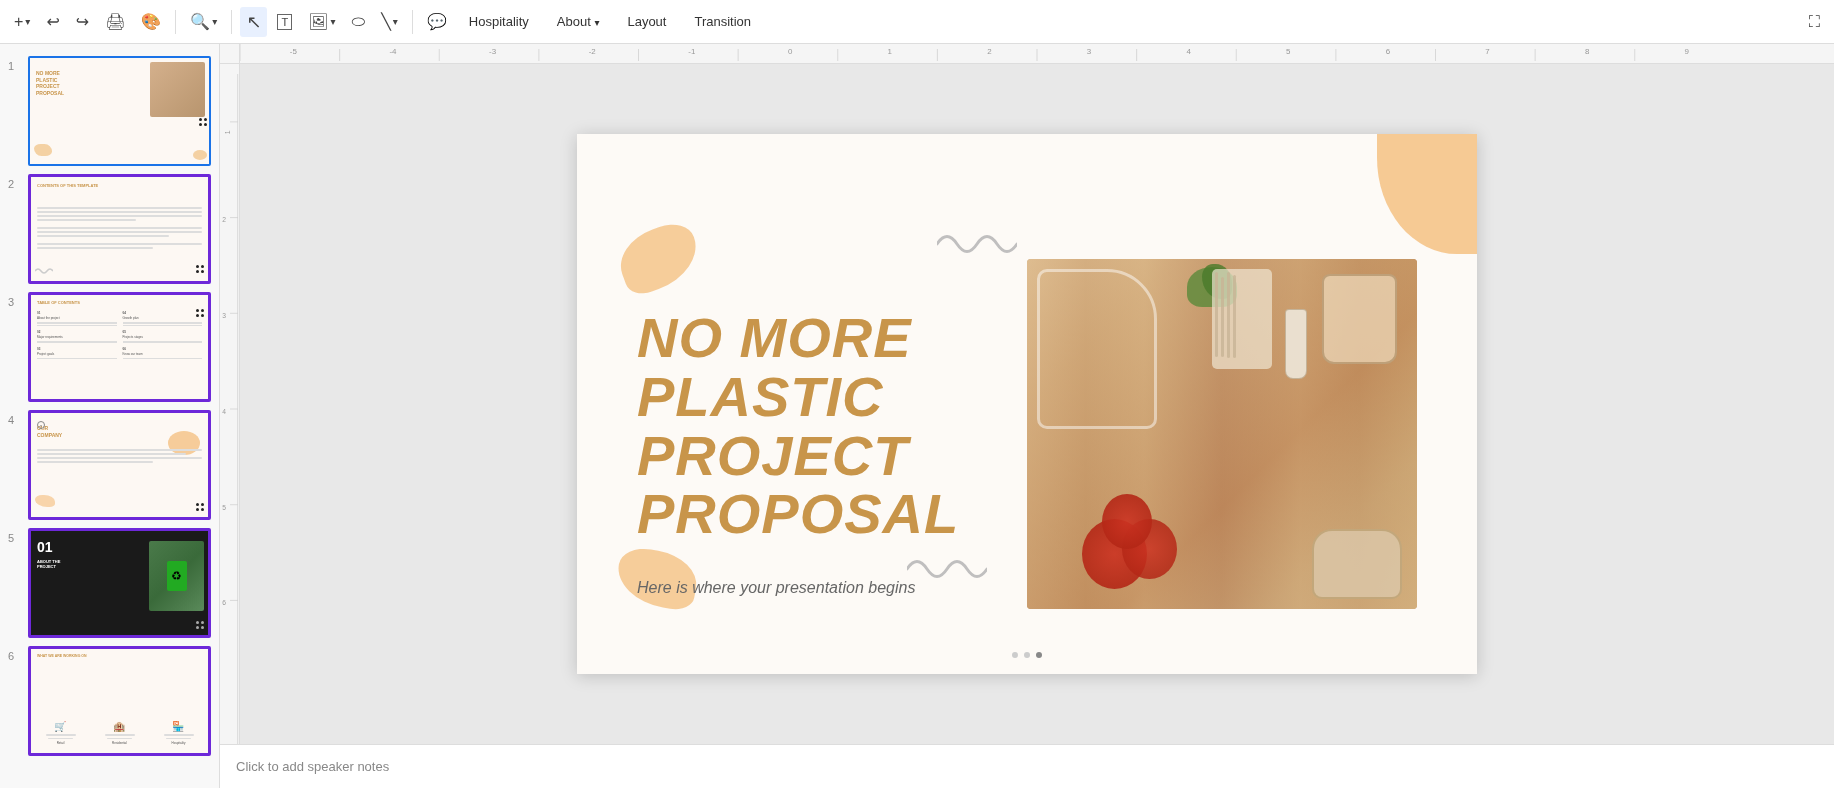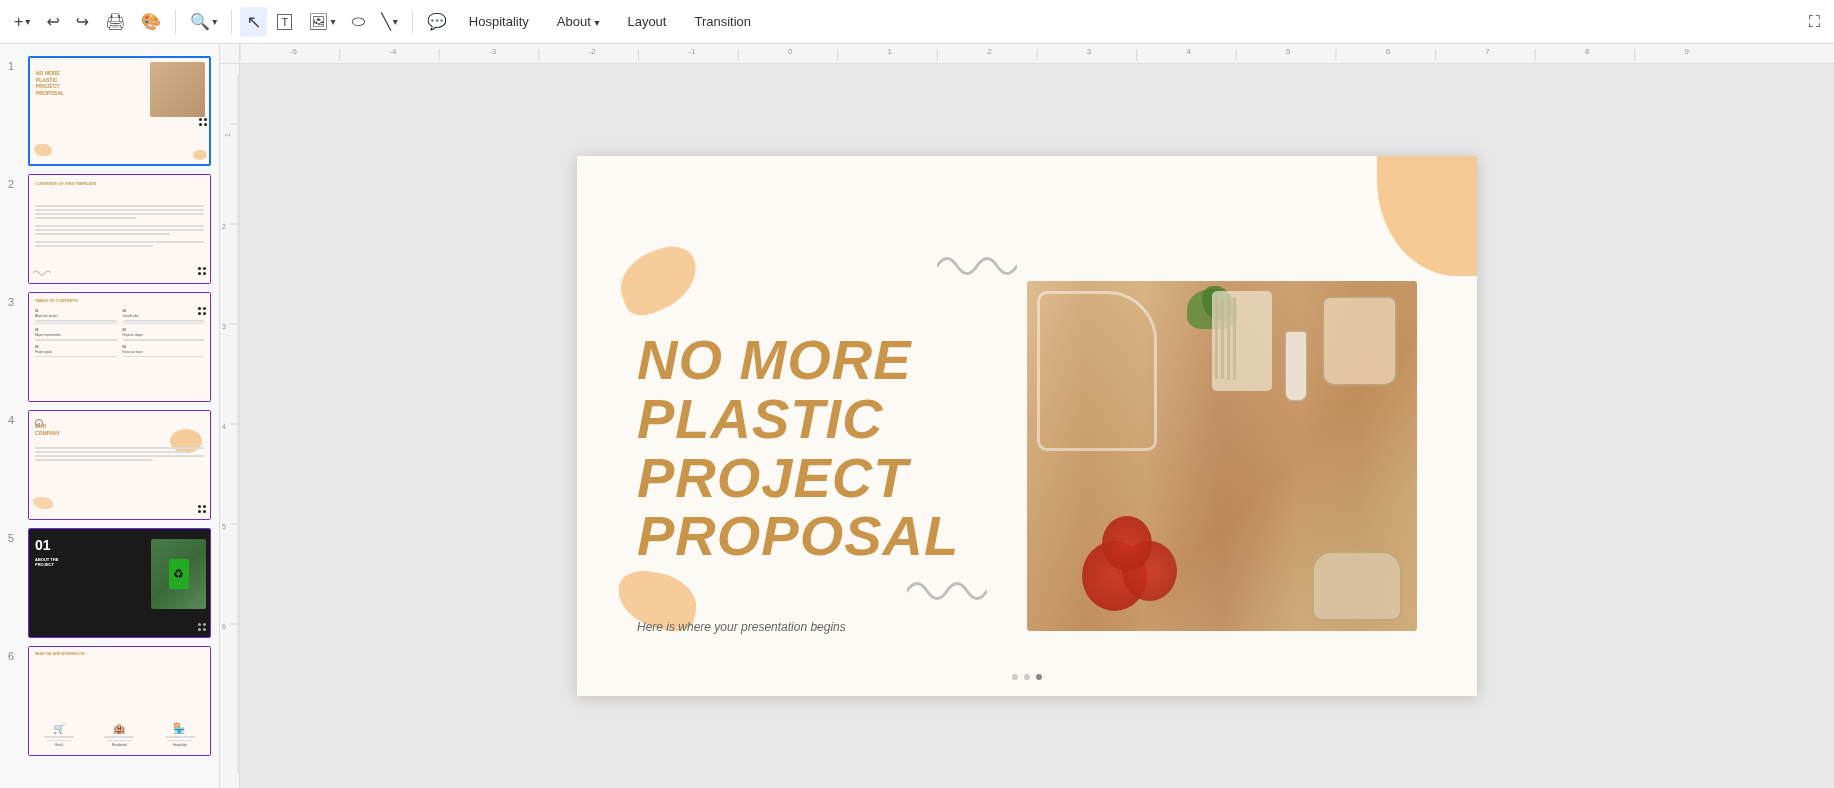--- a/index.html
+++ b/index.html
@@ -64,21 +64,21 @@
     }
     .slide-number {
       font-size: 11px;
       color: #888;
       width: 14px;
       flex-shrink: 0;
       margin-top: 4px;
     }
     .slide-thumb-container {
       flex: 1;
-      border: 1px solid #6d28d9;
+      border: 3px solid #6d28d9;
       border-radius: 2px;
       overflow: hidden;
       background: #fefefe;
       height: 110px;
       position: relative;
     }
     .slide-thumb-container.active-border { border: 2px solid #1a73e8; }
 
     
     .thumb { width: 100%; height: 100%; position: relative; overflow: hidden; }
@@ -188,24 +188,23 @@
       line-height: 1.05;
       letter-spacing: 1px;
       font-style: italic;
     }
 
     
     .slide-subtitle {
       position: absolute;
       left: 60px;
       top: 445px;
-      font-size: 12px;
+      font-size: 16px;
       color: #666;
       font-style: italic;
-      margin-top: 19px;
     }
 
     
     .slide-photo {
       position: absolute;
       right: 60px;
       top: 125px;
       width: 390px;
       height: 350px;
       background: #c9a882;
@@ -642,16 +641,19 @@
             <div class="bottom-dot"></div>
             <div class="bottom-dot"></div>
             <div class="bottom-dot active"></div>
           </div>
 
         </div>
       </div>
 
     </div>
 
+    <div class="speaker-notes">
+      <span class="speaker-notes-text">Click to add speaker notes</span>
+    </div>
 
   </div>
 
 </div>
 
 </body></html>

